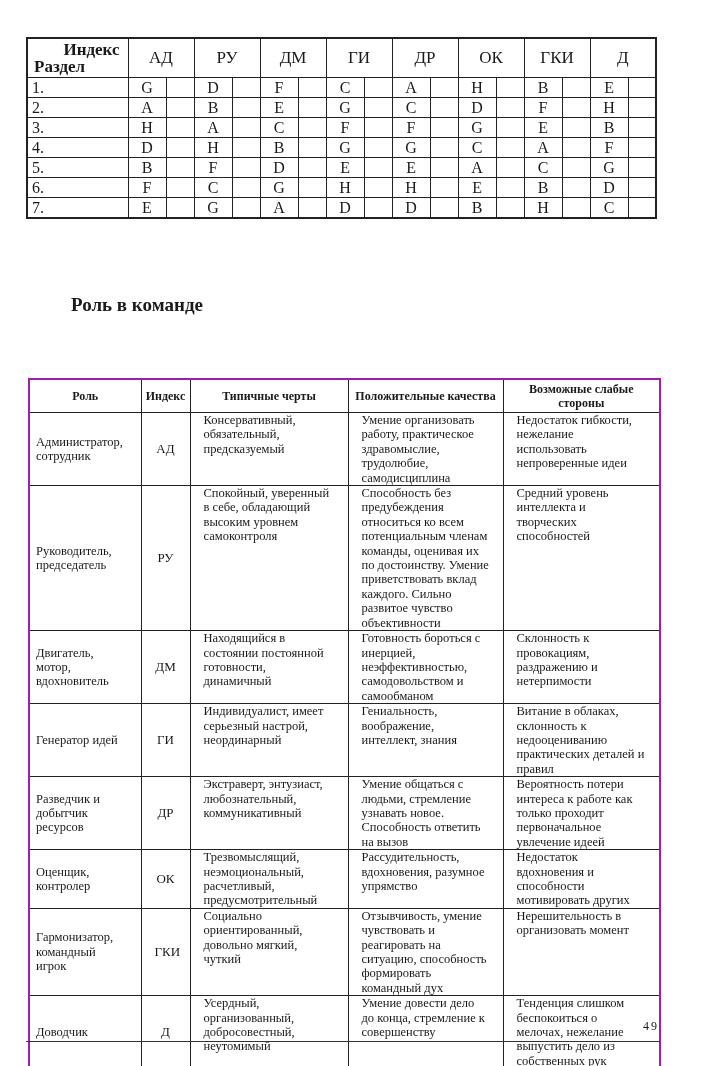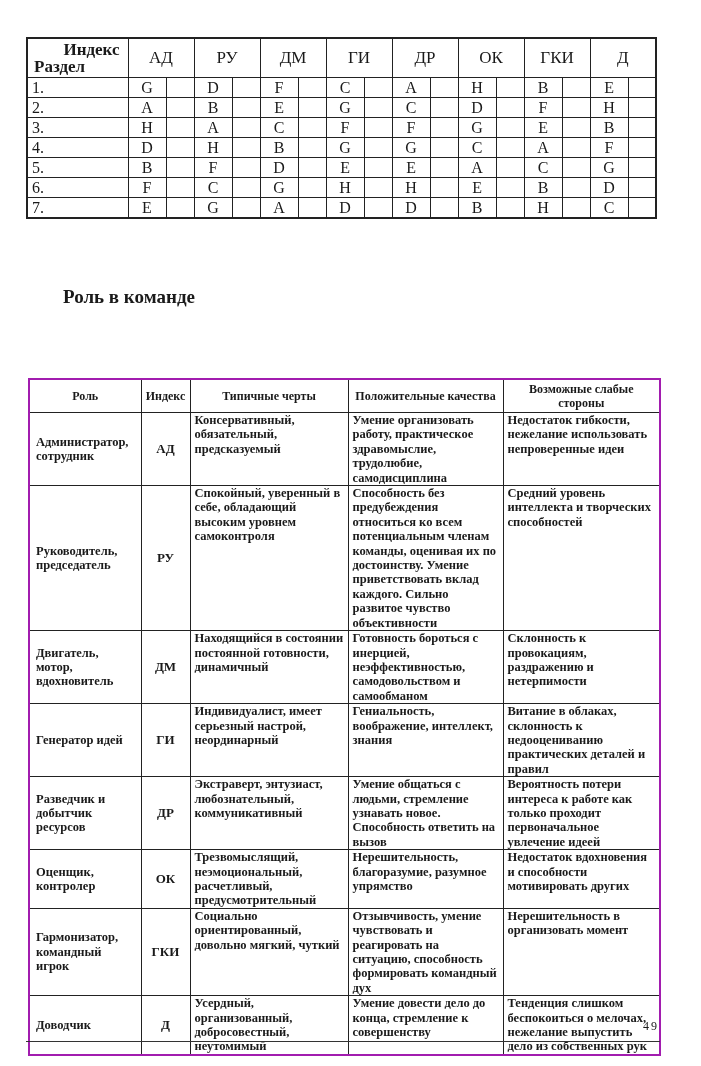--- a/index.html
+++ b/index.html
@@ -14,29 +14,29 @@
   #score-table thead th { height:38px; font-size:17px; }
   #score-table th.corner { text-align:left; font-weight:bold; position:relative; padding:0 0 0 3px; }
   #score-table th.corner .idx { position:absolute; right:8px; top:2px; }
   #score-table th.corner .sec { position:absolute; left:6px; bottom:1px; }
   #score-table td.rowlabel { text-align:left; padding-left:4px; font-size:16px; }
   #score-table td.letter { text-align:center; }
   #score-table tr.total td.rowlabel { font-weight:bold; }
   #score-table td.blank { }
 
   
-  #section-title { position:absolute; left:63px; top:286px; font-size:19px; font-weight:bold; margin:0; }
+  #section-title { position:absolute; left:63px; top:286px; font-size:19px; font-weight:bold; margin:8px; }
 
   
   #roles-table { position:absolute; left:28px; top:378px; border-collapse:collapse;
                  table-layout:fixed; width:631px; border:2px solid #a21caf; }
   #roles-table th { border:1px solid #222; font-size:12px; font-weight:bold; height:30px;
                     text-align:center; line-height:14px; padding:1px 3px; }
   #roles-table td { border:1px solid #222; font-size:12.5px; line-height:14.4px;
-                    vertical-align:top; padding:0 4px;font-weight:bold; }
+                    vertical-align:top; padding:0 13px; }
   #roles-table td.role { vertical-align:middle; padding-left:6px;margin-top:24px; }
   #roles-table td.index { vertical-align:middle; text-align:center; font-size:13px; }
 
   
   #page-number { position:absolute; right:42px; top:1019px; font-size:12px; letter-spacing:2px; }
   #footer-rule { position:absolute; left:26px; top:1041px; width:634px; height:0;
                  border-top:1.5px solid #333; }
 </style>
 </head>
 <body>
@@ -266,21 +266,21 @@
         <td class="role">Разведчик и добытчик ресурсов</td>
         <td class="index">ДР</td>
         <td>Экстраверт, энтузиаст, любознательный, коммуникативный</td>
         <td>Умение общаться с людьми, стремление узнавать новое. Способность ответить на вызов</td>
         <td>Вероятность потери интереса к работе как только проходит первоначальное увлечение идеей</td>
       </tr>
       <tr style="height: 58px;">
         <td class="role">Оценщик, контролер</td>
         <td class="index">ОК</td>
         <td>Трезвомыслящий, неэмоциональный, расчетливый, предусмотрительный</td>
-        <td>Нерешительность, благоразумие, разумное упрямство</td>
+        <td>Рассудительность, вдохновения, разумное упрямство</td>
         <td>Недостаток вдохновения и способности мотивировать других</td>
       </tr>
       <tr style="height: 73px;">
         <td class="role">Гармонизатор, командный игрок</td>
         <td class="index">ГКИ</td>
         <td>Социально ориентированный, довольно мягкий, чуткий</td>
         <td>Отзывчивость, умение чувствовать и реагировать на ситуацию, способность формировать командный дух</td>
         <td>Нерешительность в организовать момент</td>
       </tr>
       <tr style="height: 59px;">

